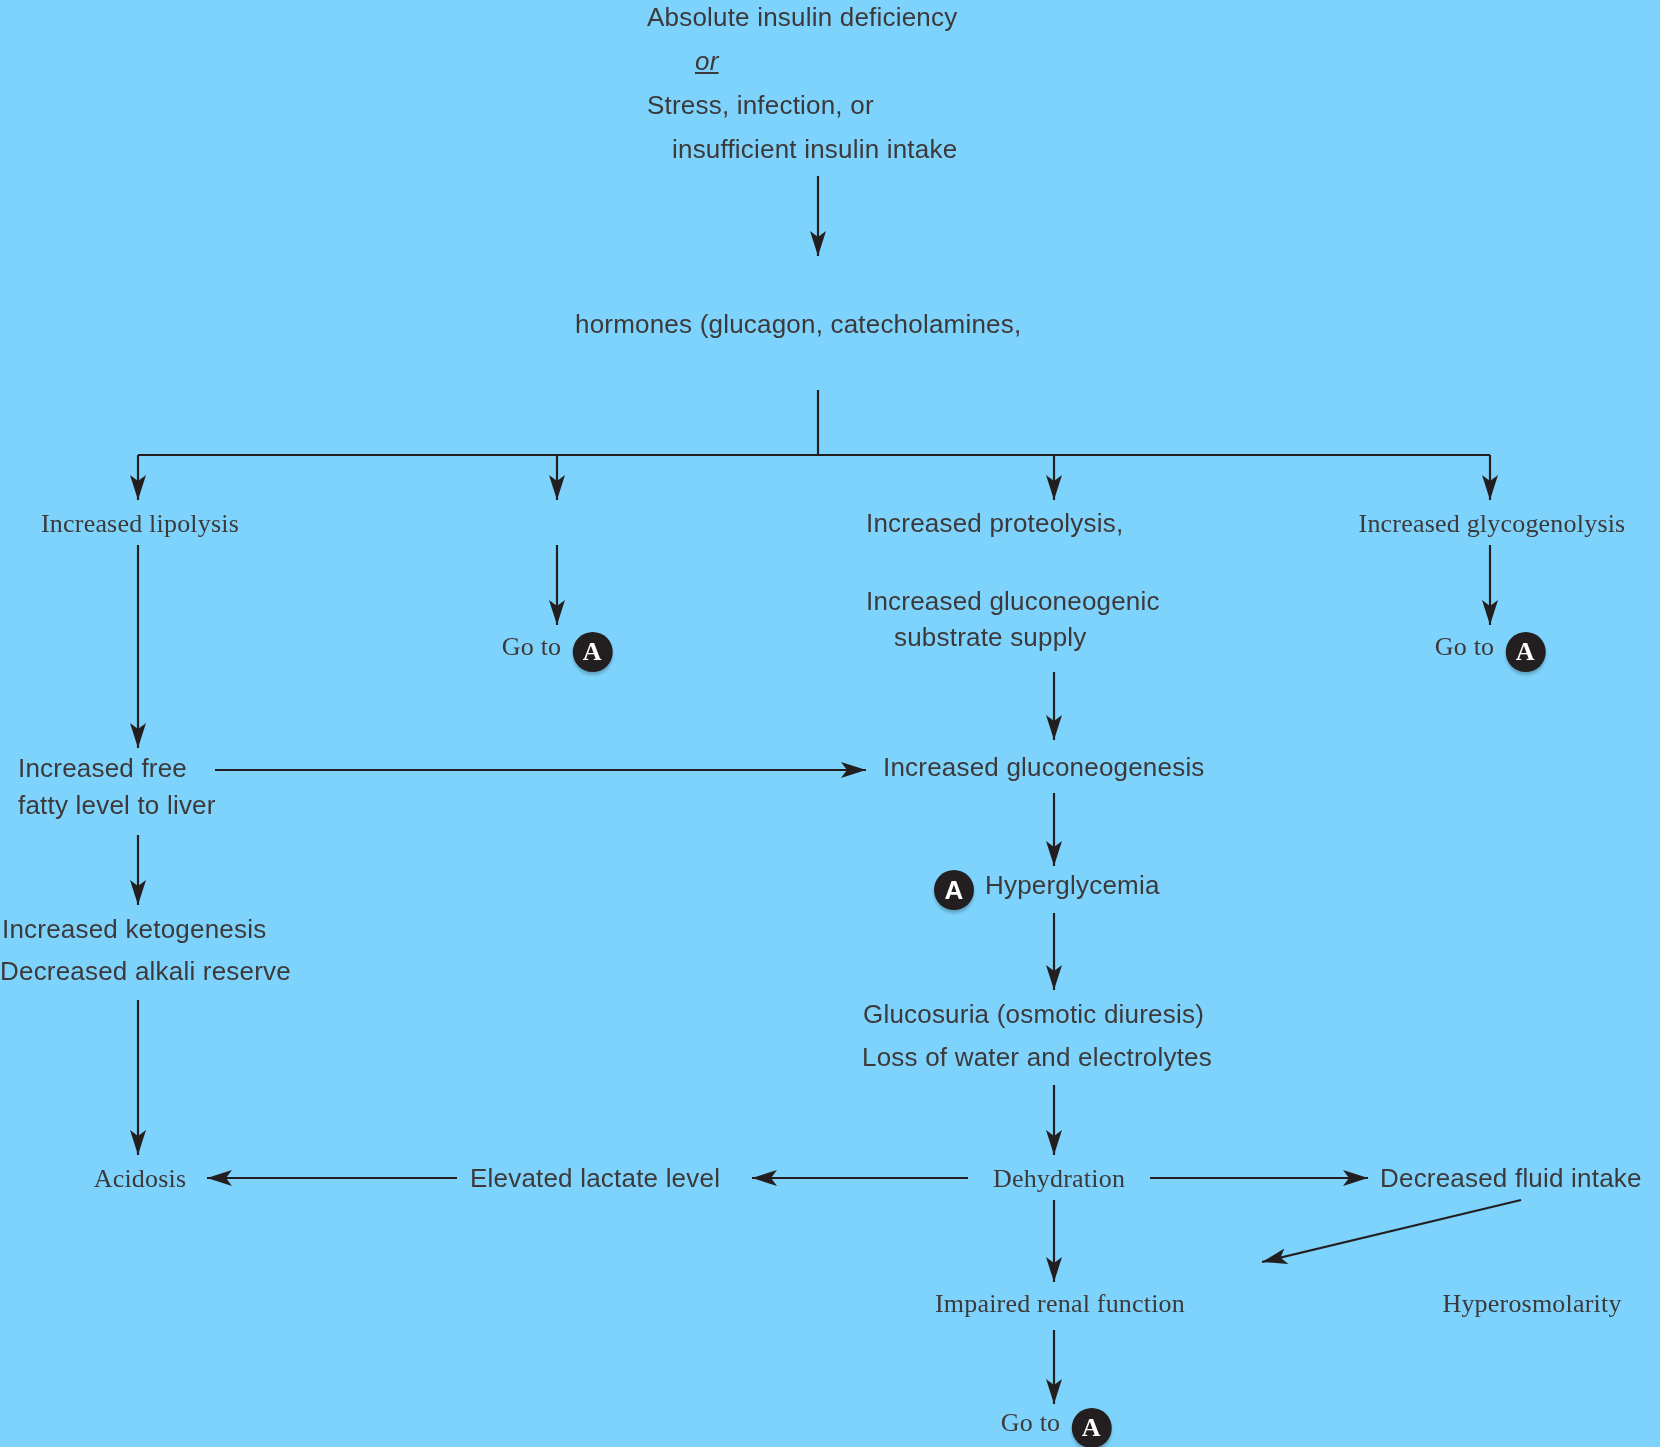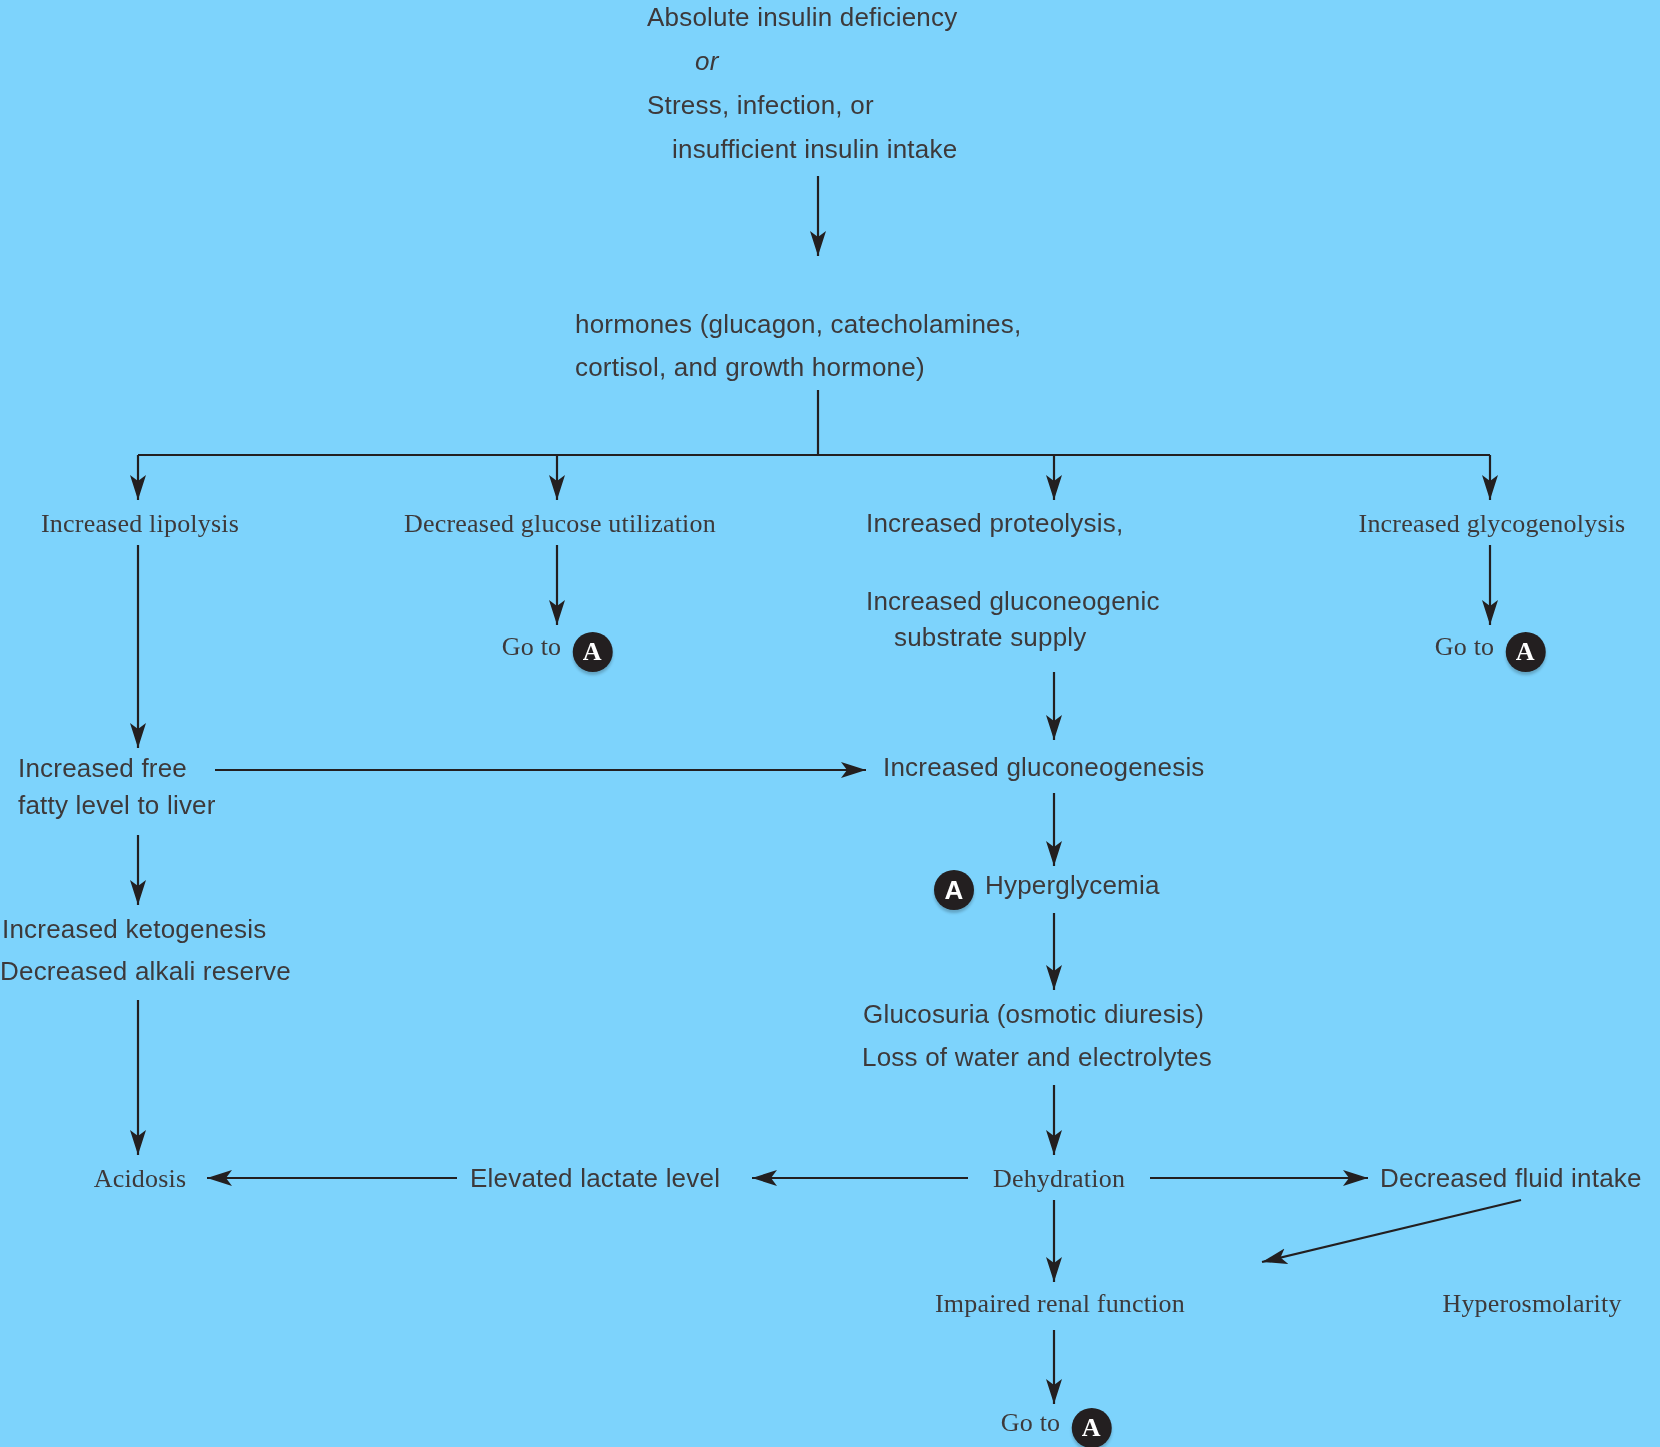--- a/index.html
+++ b/index.html
@@ -13,21 +13,21 @@
   }
   svg.lines{position:absolute;left:0;top:0;width:1660px;height:1447px;}
   .t{
     position:absolute;
     font-size:26px;
     line-height:31px;
     white-space:nowrap;
     letter-spacing:0.2px;
   }
   .ctr{transform:translateX(-50%);font-family:Liberation Serif, serif;}
-  .it{font-style:italic;}
+  .it{font-style:italic;text-decoration:underline;}
   .unit{
     position:absolute;
     display:flex;
     align-items:flex-start;
     gap:11px;
     font-size:26px;
     white-space:nowrap;
     letter-spacing:0.2px;
   }
   .badge{
@@ -81,24 +81,22 @@
       <line x1="1054" y1="1330" x2="1054" y2="1404" marker-end="url(#ah)"></line>
     </g>
   </svg>
 
   <div class="t" style="left:647px;top:2px">Absolute insulin deficiency</div>
   <div class="t it" style="left:695px;top:46px">or</div>
   <div class="t" style="left:647px;top:90px">Stress, infection, or</div>
   <div class="t" style="left:672px;top:134px">insufficient insulin intake</div>
 
   <div class="t" style="left:575px;top:309px">hormones (glucagon, catecholamines,</div>
-  <div class="t" style="left:575px;top:352px">cortisol, and growth hormone)</div>
 
   <div class="t ctr" style="left:140px;top:508px">Increased lipolysis</div>
-  <div class="t ctr" style="left:560px;top:508px">Decreased glucose utilization</div>
   <div class="t" style="left:866px;top:508px">Increased proteolysis,</div>
   <div class="t" style="left:866px;top:586px">Increased gluconeogenic</div>
   <div class="t" style="left:894px;top:622px">substrate supply</div>
   <div class="t ctr" style="left:1492px;top:508px">Increased glycogenolysis</div>
 
   <div class="unit ctr" style="left:557px;top:632px">
     <span>Go to</span>
     <span class="badge">A</span>
   </div>
 

